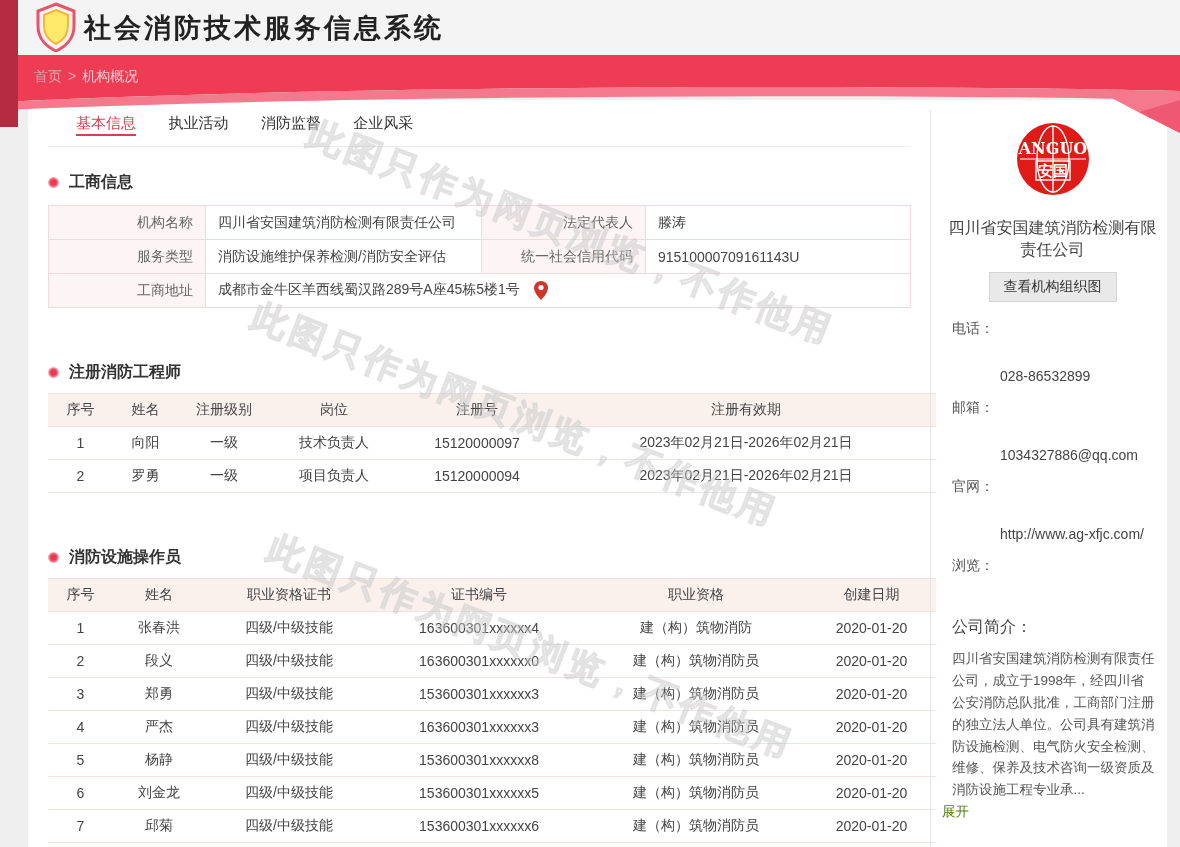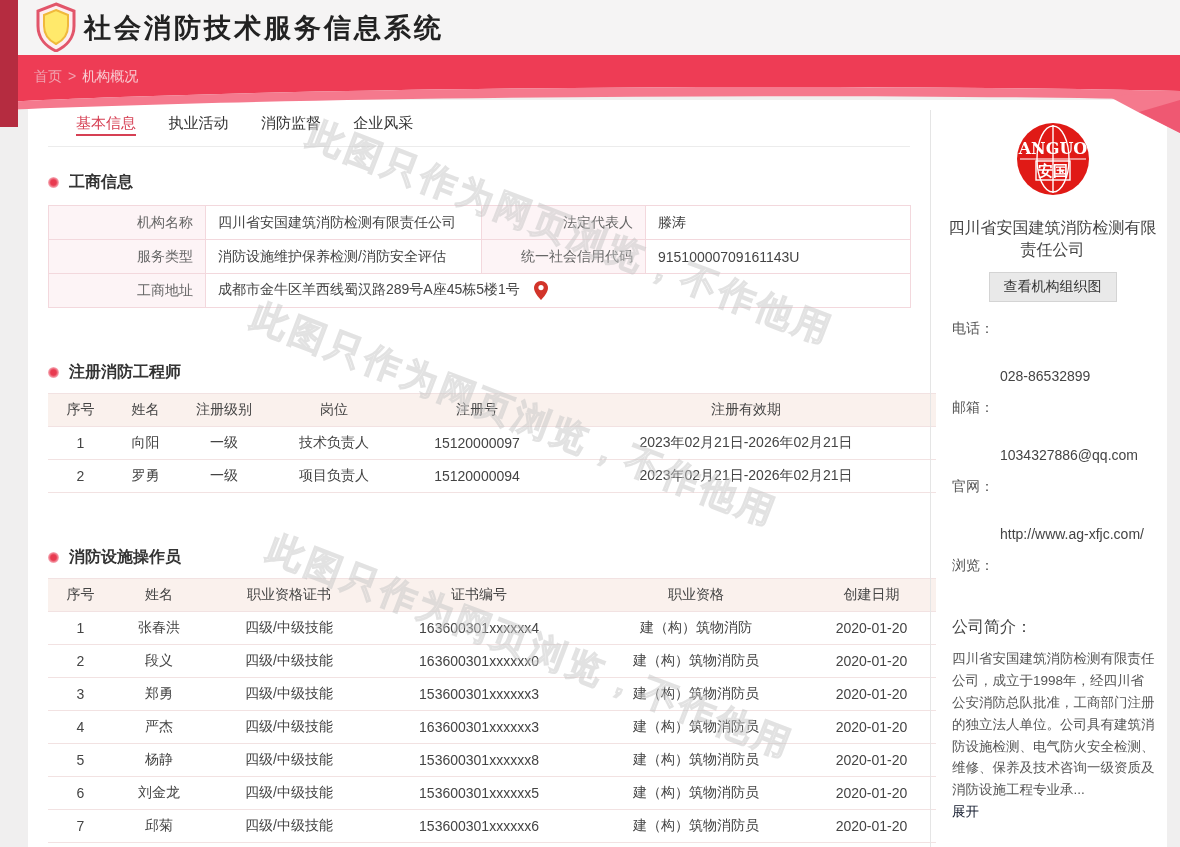--- a/index.html
+++ b/index.html
@@ -54,21 +54,21 @@
   .company-name { margin-top:22px; text-align:center; font-size:16px; color:#444; line-height:1.35; padding:0 4px; }
   .org-btn-row { text-align:center; margin-top:12px; }
   .org-btn { display:inline-block; background:#e9e9e9; border:1px solid #d4d4d4; color:#333;
     font-size:14px; padding:5px 14px; cursor:pointer; }
   .contacts { margin-top:16px; padding-left:12px; }
   .contact-row { display:flex; font-size:14px; line-height:1.5; margin-bottom:10px; }
   .contact-row .c-lbl { color:#555; flex:0 0 48px; white-space:nowrap; }
   .contact-row .c-val { color:#444; width:160px; word-break:break-all;margin-top:48px; }
   .profile-title { margin-top:14px; padding-left:12px; font-size:16px; color:#444; }
   .profile-text { margin-top:10px; padding-left:12px; font-size:13.5px; color:#555; line-height:1.62; width:215px; }
-  .expand-link { display:inline-block; margin-left:12px; margin-top:2px; font-size:13.5px; color:#0f172a; cursor:pointer; }
+  .expand-link { display:inline-block; margin-left:2px; margin-top:2px; font-size:13.5px; color:#4d7c0f; cursor:pointer; }
   
   .wm {
     position:absolute; z-index:30; pointer-events:none; white-space:nowrap;
     font-size:36px; font-weight:bold; letter-spacing:4px;
     color:transparent; -webkit-text-stroke:1.3px #c6c6c6; opacity:0.5;
     transform:rotate(21deg); transform-origin:left top;
   }
   .wm1 { left:318px; top:110px; }
   .wm2 { left:262px; top:292px; }
   .wm3 { left:278px; top:524px; }

